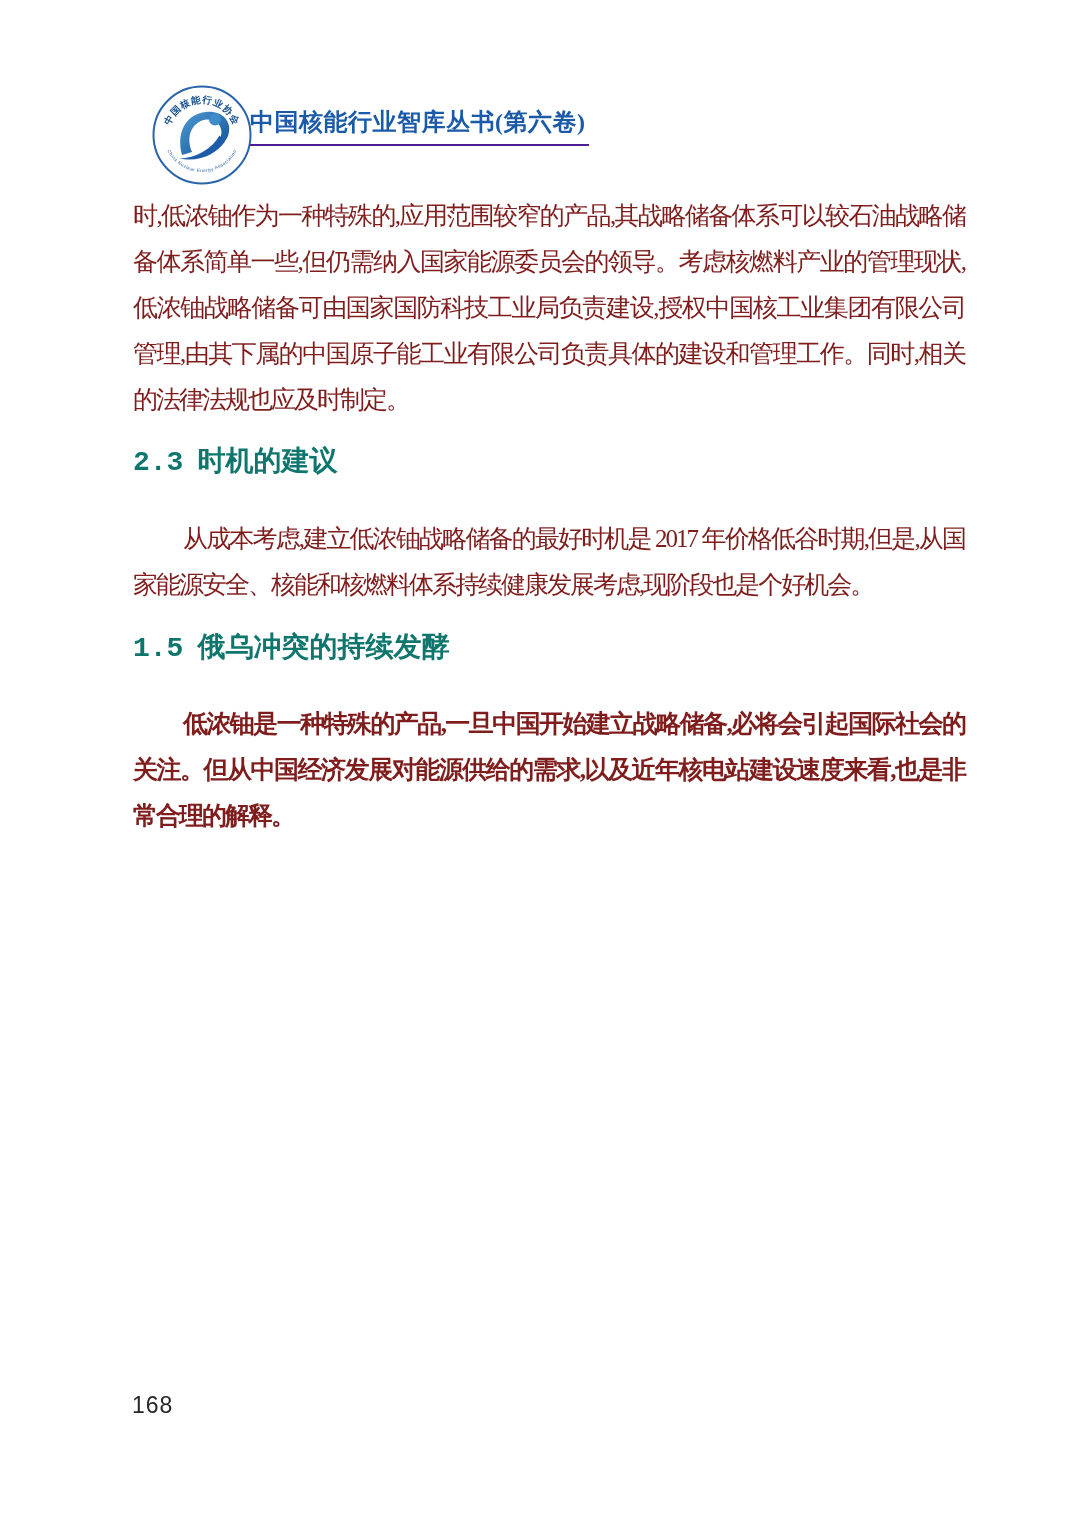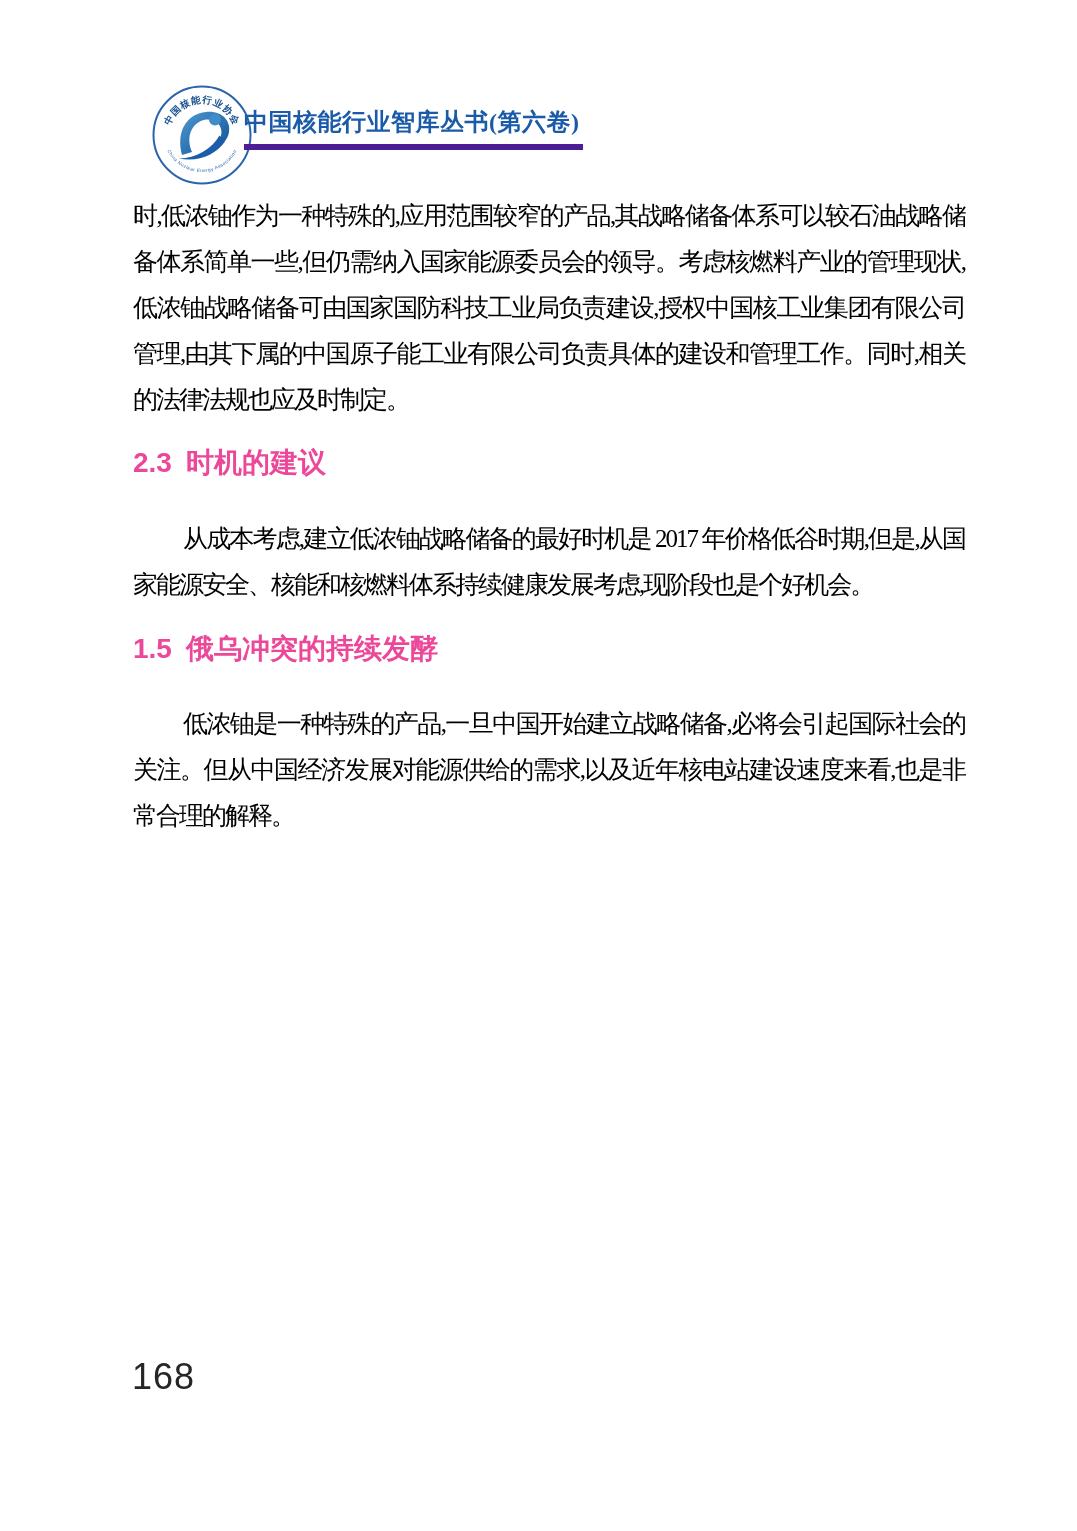--- a/index.html
+++ b/index.html
@@ -16,24 +16,24 @@
   
   .logo {
     position: absolute;
     left: 152px;
     top: 85px;
     width: 100px;
     height: 100px;
   }
   .title-wrap {
     position: absolute;
-    left: 244px;
+    left: 250px;
     top: 110px;
     display: inline-block;
-    border-bottom: 6px solid #4c1d95;
+    border-bottom: 2px solid #4c1d95;
     padding: 0 4px 10px 0;
   }
   .series-title {
     font-family: "Liberation Serif", "DejaVu Serif", serif;
     font-weight: bold;
     font-size: 24px;
     line-height: 24px;
     color: #1a5aa8;
     letter-spacing: 0.5px;
     white-space: nowrap;
@@ -45,54 +45,54 @@
     left: 133px;
     top: 193px;
     width: 832px;
   }
   .para {
     margin: 0;
     font-size: 25px;
     line-height: 46px;
     letter-spacing: -2px;
     text-align: justify;
-    color: #000000;
+    color: #7f1d1d;
   }
   .para.indent { text-indent: 2em; }
 
   .sec-h {
     margin: 0;
-    font-family: Liberation Sans, sans-serif;
+    font-family: Liberation Mono, monospace;
     font-weight: bold;
-    color: #ec4899;
+    color: #0f766e;
     font-size: 28px;
     line-height: 36px;
     letter-spacing: 0;
   }
   .sec-h .num { margin-right: 14px; }
   .h23 { margin-top: 22px; }
   .p2  { margin-top: 35px; }
   .p3  { margin-top: 0; }
   .h24 { margin-top: 23px; }
-  .p4  { margin-top: 34px; }
+  .p4  { margin-top: 34px; font-weight: bold; }
   .h3 {
     margin-top: 27px;
     font-size: 33px;
     line-height: 42px;
   }
   .h3 .num { margin-right: 26px; }
   .p5  { margin-top: 46px; }
 
   
   .pagenum {
     position: absolute;
     left: 132px;
-    top: 1356px;
+    top: 1392px;
     font-family: "Liberation Sans", "DejaVu Sans", sans-serif;
-    font-size: 36px;
+    font-size: 23px;
     letter-spacing: 1px;
     color: #262626;
   }
 </style>
 </head>
 <body>
 
 <div class="page">
 
   <div>

